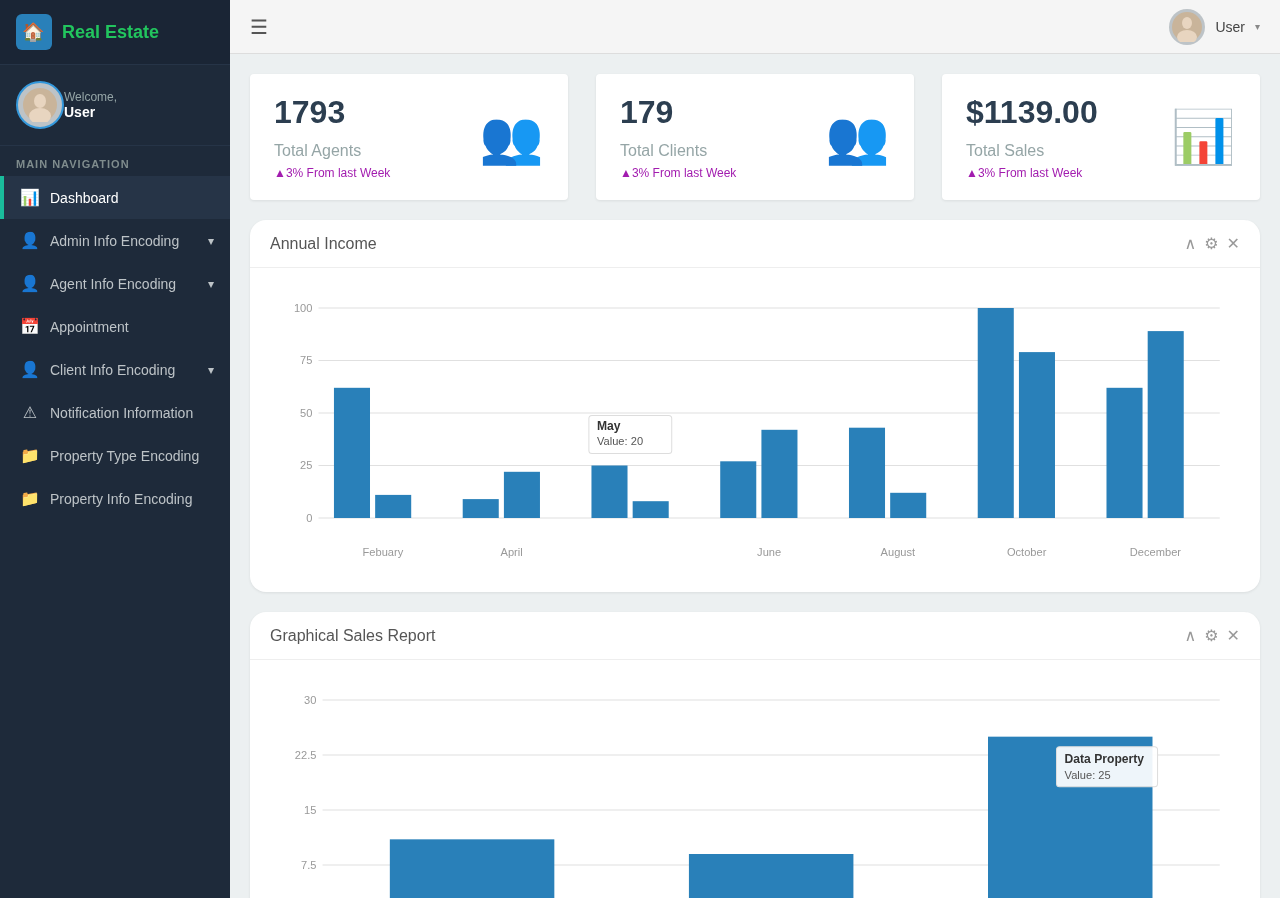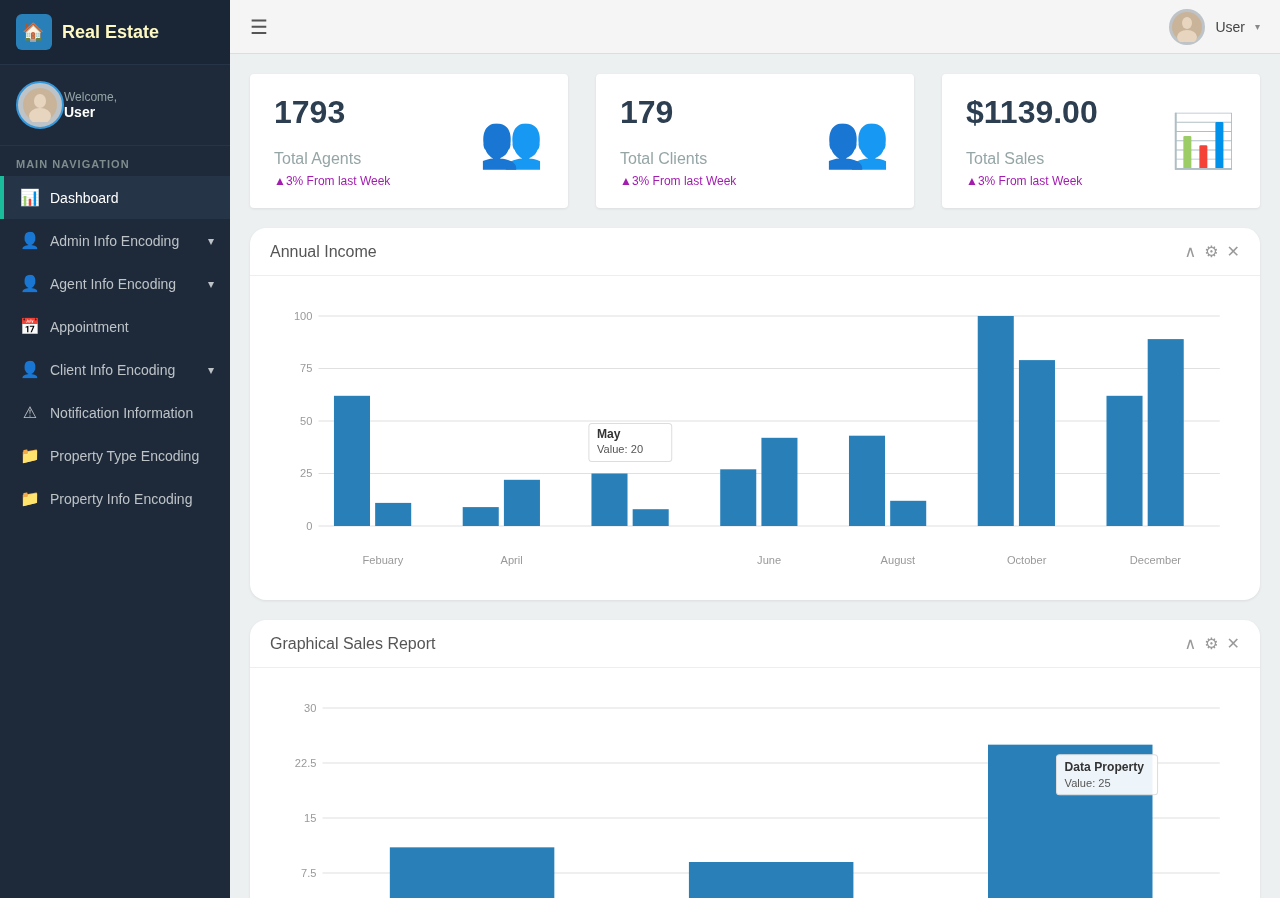--- a/index.html
+++ b/index.html
@@ -24,21 +24,21 @@
       background: #1a2535;
       border-bottom: 1px solid #263447;
     }
     .sidebar-logo-icon {
       width: 36px; height: 36px;
       background: #2980b9;
       border-radius: 6px;
       display: flex; align-items: center; justify-content: center;
       font-size: 18px; color: #fff;
     }
-    .sidebar-title { font-size: 18px; font-weight: bold; color: #fef9c3; }
+    .sidebar-title { font-size: 18px; font-weight: bold; color: #22c55e; }
 
     .sidebar-user {
       display: flex;
       align-items: center;
       padding: 16px;
       border-bottom: 1px solid #263447;
     }
     .avatar-circle {
       width: 48px; height: 48px;
       border-radius: 50%;
@@ -129,21 +129,21 @@
       border-radius: 4px;
       padding: 20px 24px;
       flex: 1;
       display: flex;
       align-items: center;
       justify-content: space-between;
       box-shadow: 0 1px 3px rgba(0,0,0,0.08);
     }
     .stat-card-left {}
     .stat-value { font-size: 32px; font-weight: 700; color: #2c3e50; }
-    .stat-label { font-size: 16px; color: #95a5a6; margin-top: 19px; }
+    .stat-label { font-size: 16px; color: #95a5a6; margin-top: 11px; }
     .stat-change { font-size: 12px; color: #a21caf; margin-top: 6px; }
     .stat-icon { font-size: 52px; color: #bdc3c7; }
 
     
     .chart-panel {
       background: #fff;
       border-radius: 16px;
       box-shadow: 0 1px 3px rgba(0,0,0,0.08);
       margin-bottom: 20px;
     }

